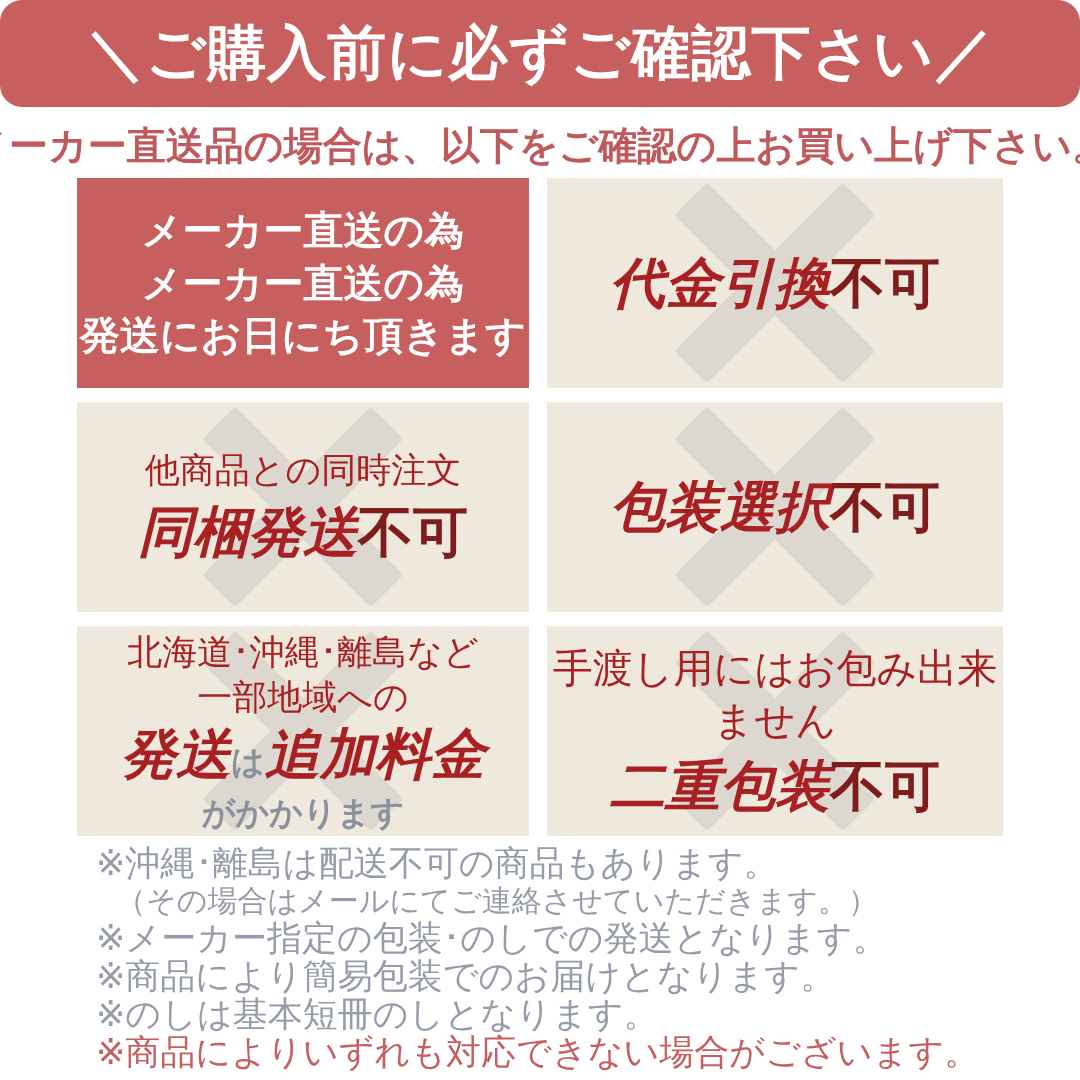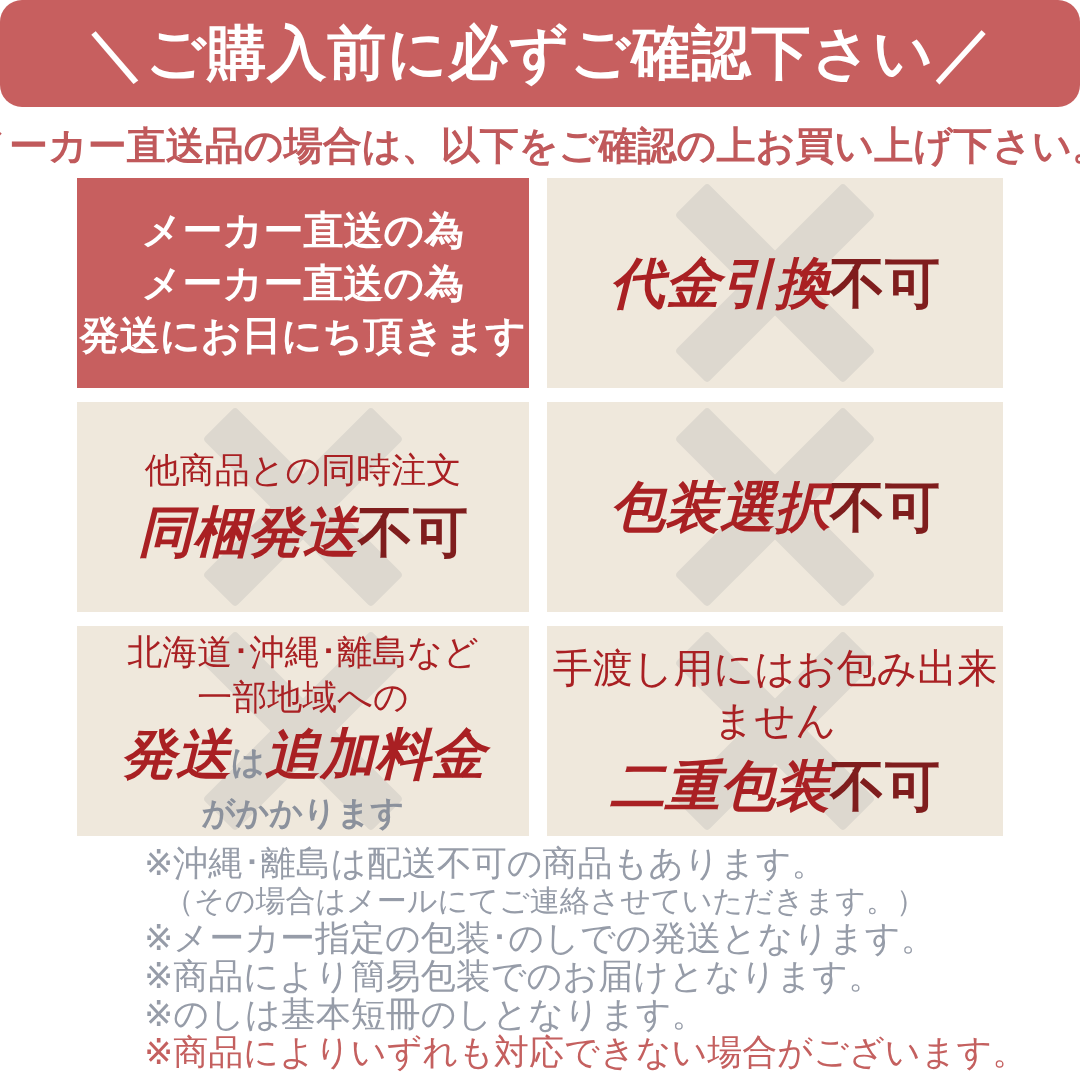--- a/index.html
+++ b/index.html
@@ -50,21 +50,21 @@
   .sub-red{color:#a92023;font-size:35px;font-weight:normal;line-height:1.3;}
   .sub-red.small{font-size:40px;}
   .mid-gray{color:#8b919c;font-size:33px;font-weight:bold;}
   .small-gray-inline{color:#8b919c;font-size:33px;font-weight:bold;}
   .mb6{margin-bottom:6px;}
   .mt4{margin-top:4px;}
   
   .notes{position:absolute;left:96px;top:844px;width:950px;}
   .note-line{
     color:#969ca8;font-size:35px;font-weight:500;
-    line-height:38px;white-space:nowrap;margin-left:48px;
+    line-height:38px;white-space:nowrap;
   }
   .note-line.paren{font-size:30px;padding-left:20px;line-height:37px;}
   .note-line.red{color:#c4605f;}
 </style>
 </head>
 <body>
 
 <div class="banner">
   <span class="banner-title">＼ご購入前に必ずご確認下さい／</span>
 </div>

